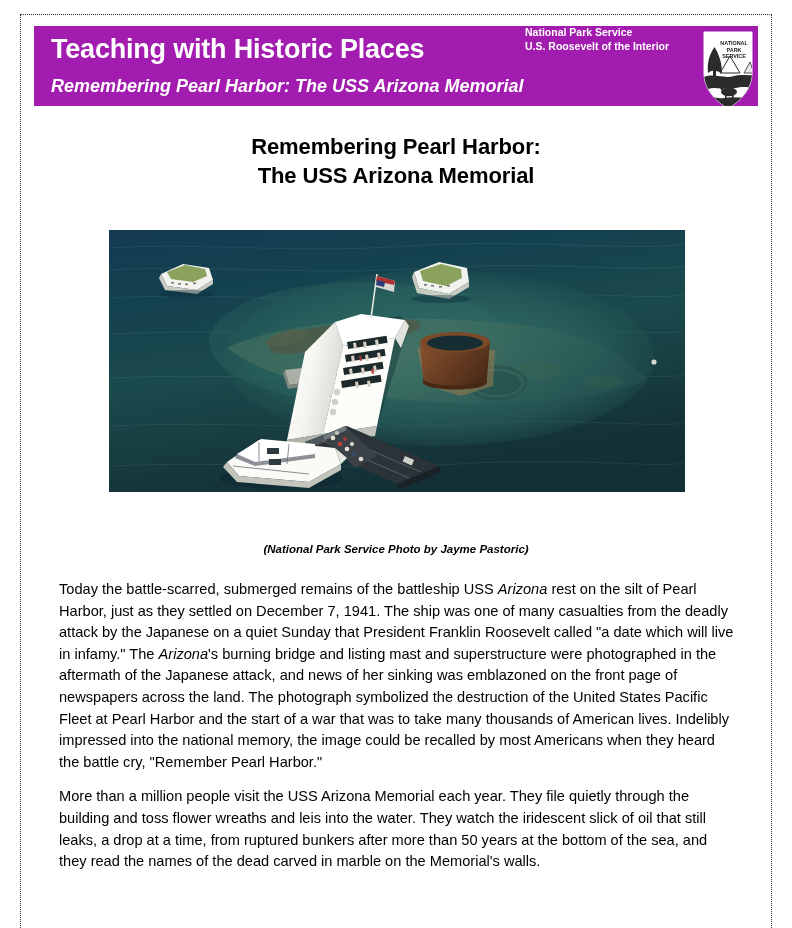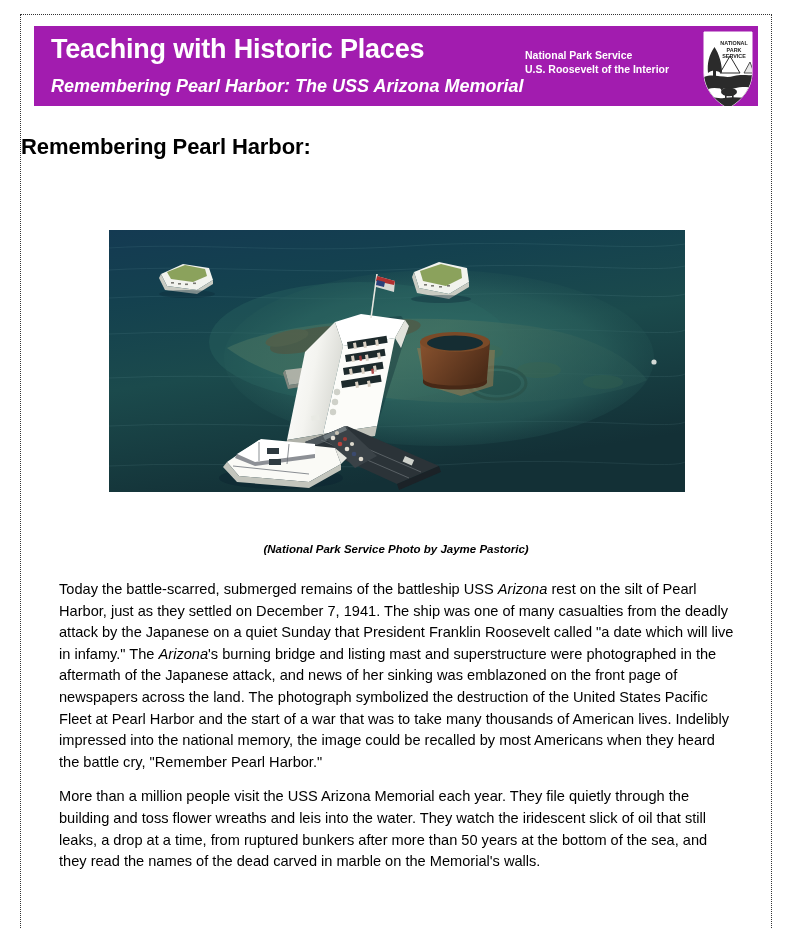--- a/index.html
+++ b/index.html
@@ -63,41 +63,42 @@
     top: 50px;
     font-size: 18px;
     font-weight: bold;
     font-style: italic;
     color: #ffffff;
     white-space: nowrap;
   }
   .agency-block {
     position: absolute;
     left: 491px;
-    top: 23px;
+    top: 0;
     color: #ffffff;
     font-size: 10.5px;
     font-weight: bold;
     line-height: 13.5px;
     white-space: nowrap;
   }
   .arrowhead-wrap {
     position: absolute;
     left: 666px;
     top: 3px;
     width: 56px;
     height: 82px;
   }
 
   
   .doc-title {
     position: absolute;
     left: 0;
     top: 117px;
     width: 100%;
+    text-align: center;
     font-size: 22px;
     font-weight: bold;
     line-height: 29px;
     letter-spacing: -0.1px;
   }
 
   
   .photo-frame {
     position: absolute;
     left: 88px;
@@ -182,20 +183,21 @@
           <text x="34" y="16" font-family="Liberation Sans, sans-serif" font-size="5.4" font-weight="bold" fill="#1a1a1a" text-anchor="middle">NATIONAL</text>
           <text x="34" y="22.5" font-family="Liberation Sans, sans-serif" font-size="5.4" font-weight="bold" fill="#1a1a1a" text-anchor="middle">PARK</text>
           <text x="34" y="29" font-family="Liberation Sans, sans-serif" font-size="5.4" font-weight="bold" fill="#1a1a1a" text-anchor="middle">SERVICE</text>
         </g>
       </svg>
     </div>
   </div>
 
   <div class="doc-title">
     <div>Remembering Pearl Harbor:</div>
+    <div>The USS Arizona Memorial</div>
   </div>
 
   <div class="photo-frame" aria-label="Aerial photograph of the white USS Arizona Memorial building spanning the submerged hull of the battleship in Pearl Harbor, with a tour boat docked alongside, a rusted gun turret barbette rising above the water, and two mooring quays with grass." role="img">
     <svg class="photo-svg" viewBox="0 0 576 262" preserveAspectRatio="none" aria-hidden="true">
       <defs>
         <linearGradient id="waterGrad" x1="0" y1="0" x2="0.35" y2="1">
           <stop offset="0%" stop-color="#143a52"></stop>
           <stop offset="25%" stop-color="#14414f"></stop>
           <stop offset="55%" stop-color="#1b4a4c"></stop>
           <stop offset="100%" stop-color="#133036"></stop>

